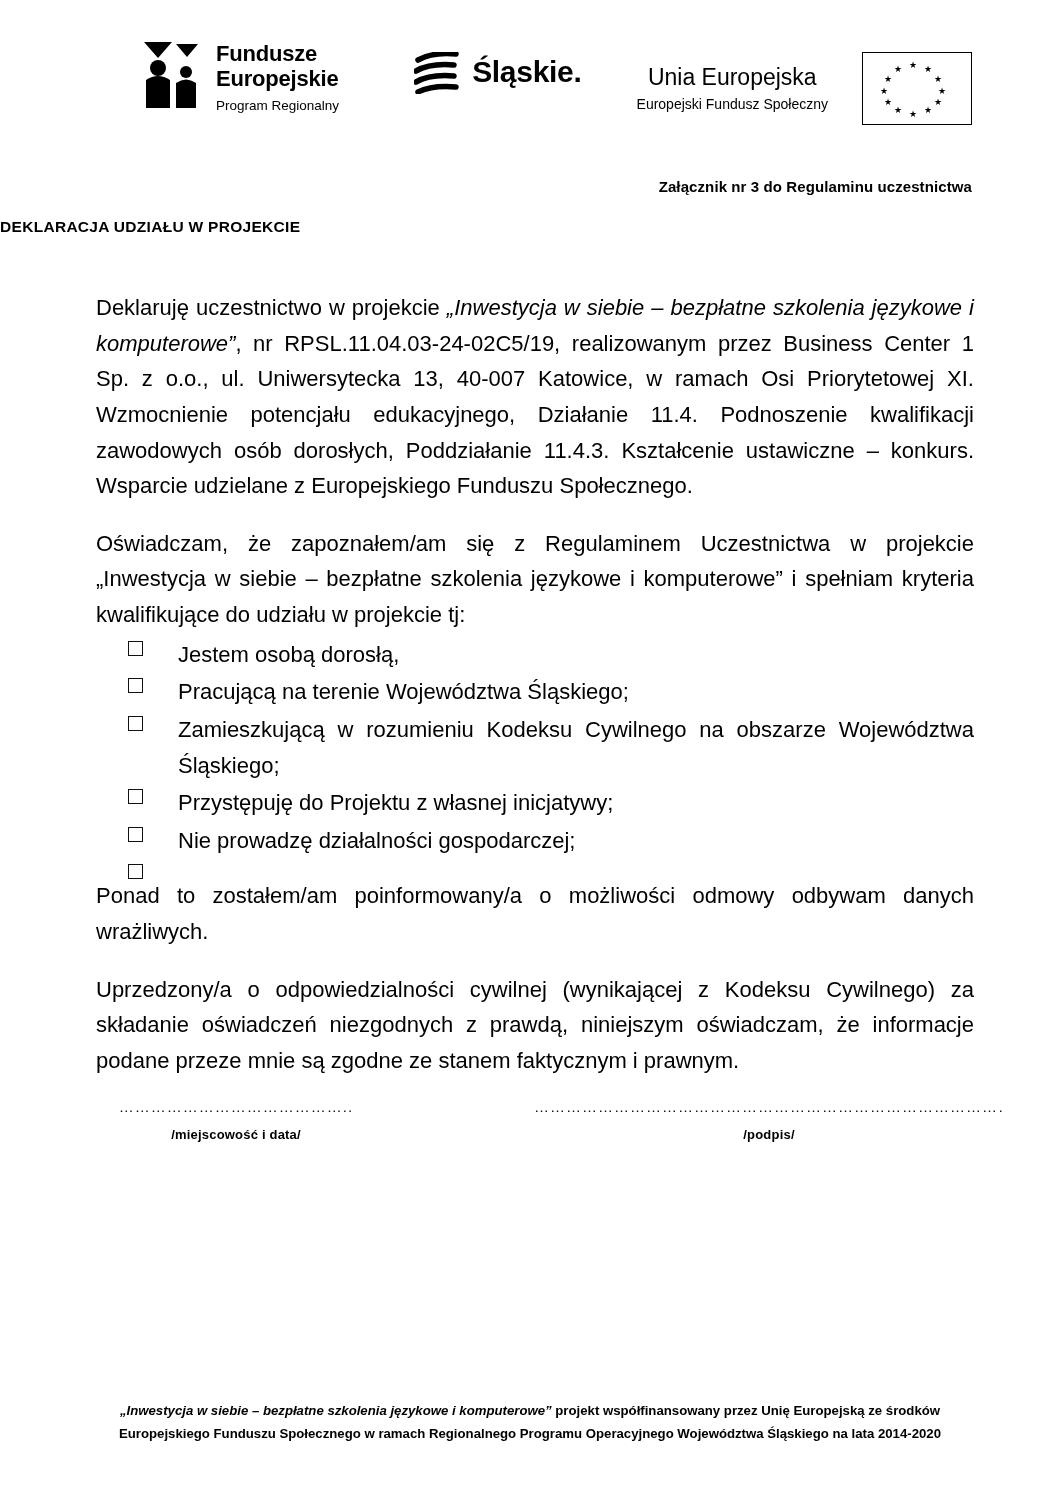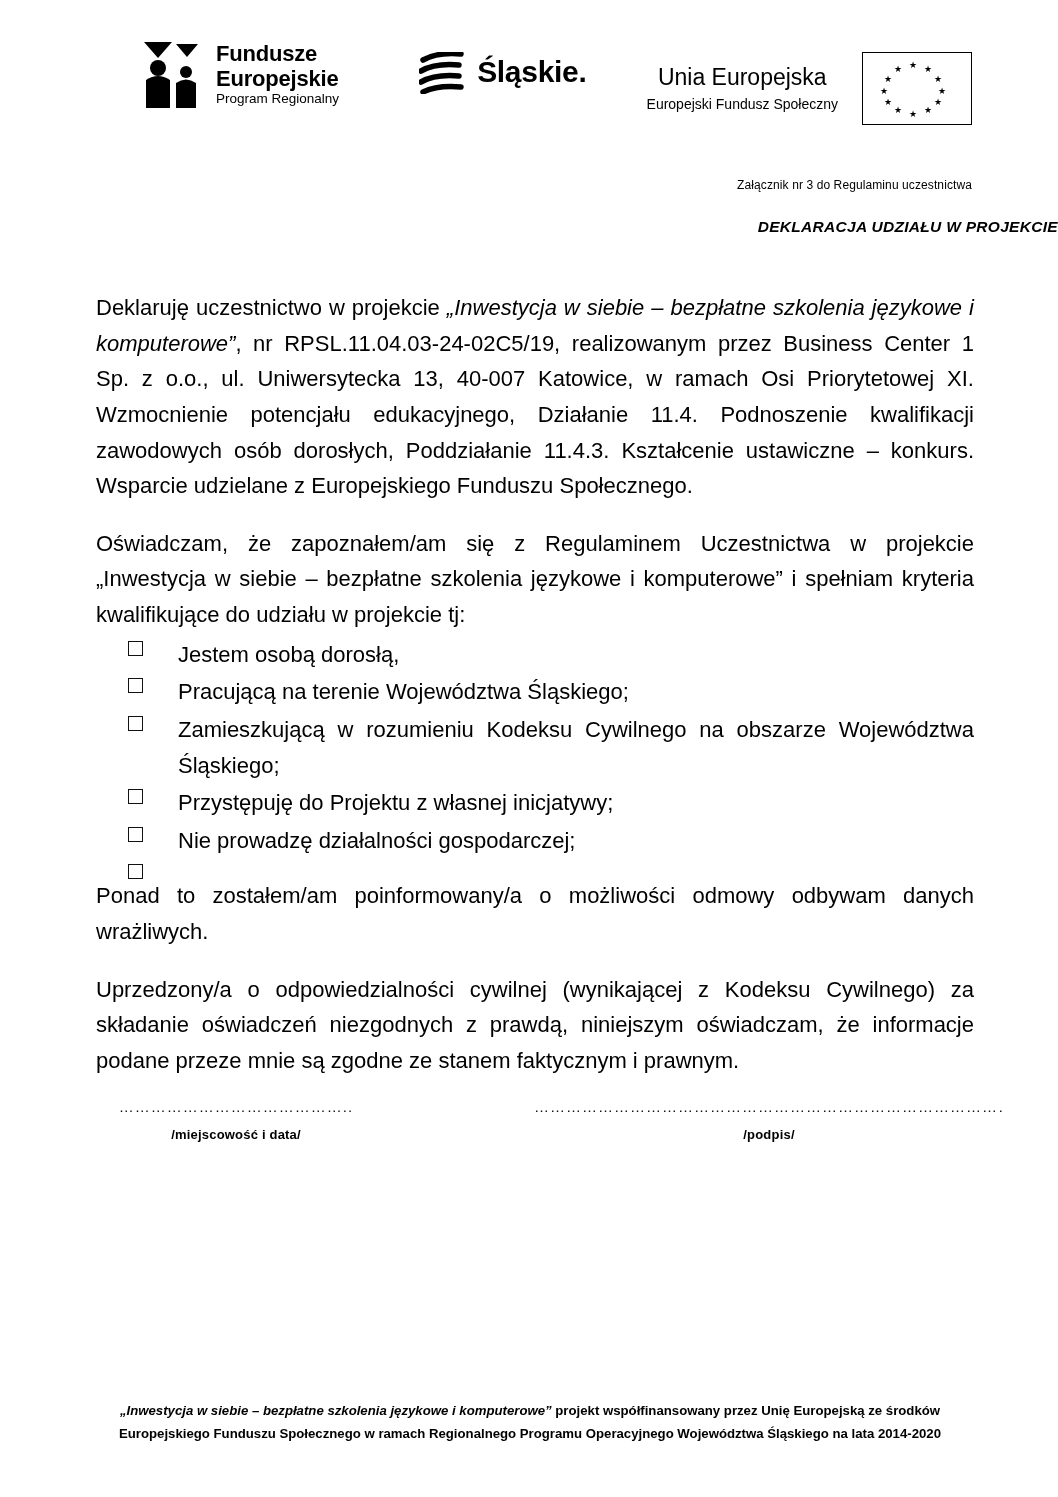--- a/index.html
+++ b/index.html
@@ -51,20 +51,21 @@
     padding-top: 4px;
     line-height: 1.12;
   }
   .fe-l1, .fe-l2 {
     font-size: 22px;
     font-weight: bold;
     letter-spacing: -0.2px;
   }
   .fe-l3 {
     font-size: 13.5px;
+    margin-top: 7px;
   }
 
   
   .sl-logo {
     display: flex;
     align-items: center;
     gap: 14px;
     padding-top: 14px;
     margin-left: 20px;
   }
@@ -76,21 +77,21 @@
   .sl-text {
     font-size: 30px;
     font-weight: bold;
     letter-spacing: -0.3px;
   }
 
   
   .ue-logo {
     display: flex;
     align-items: center;
-    gap: 24px;
+    gap: 34px;
     padding-top: 14px;
   }
   .ue-text {
     text-align: center;
     line-height: 1.2;
   }
   .ue-l1 {
     font-size: 23px;
   }
   .ue-l2 {
@@ -103,34 +104,33 @@
     border: 1.5px solid #000;
     position: relative;
     box-sizing: border-box;
   }
 
   
   .annex {
     position: absolute;
     top: 178px;
     right: 86px;
-    font-size: 12px;
-    font-weight: normal;
+    font-size: 15px;
+    font-weight: bold;
     letter-spacing: 0.1px;
   }
   .doc-title {
     position: absolute;
     top: 218px;
     left: 0;
     width: 1058px;
-    text-align: right;
+    text-align: left;
     font-size: 15.5px;
     font-weight: bold;
     letter-spacing: 0.3px;
-    font-style: italic;
   }
   .content {
     position: absolute;
     top: 290px;
     left: 96px;
     width: 878px;
     font-size: 22px;
     line-height: 1.62;
   }
   p.just {

